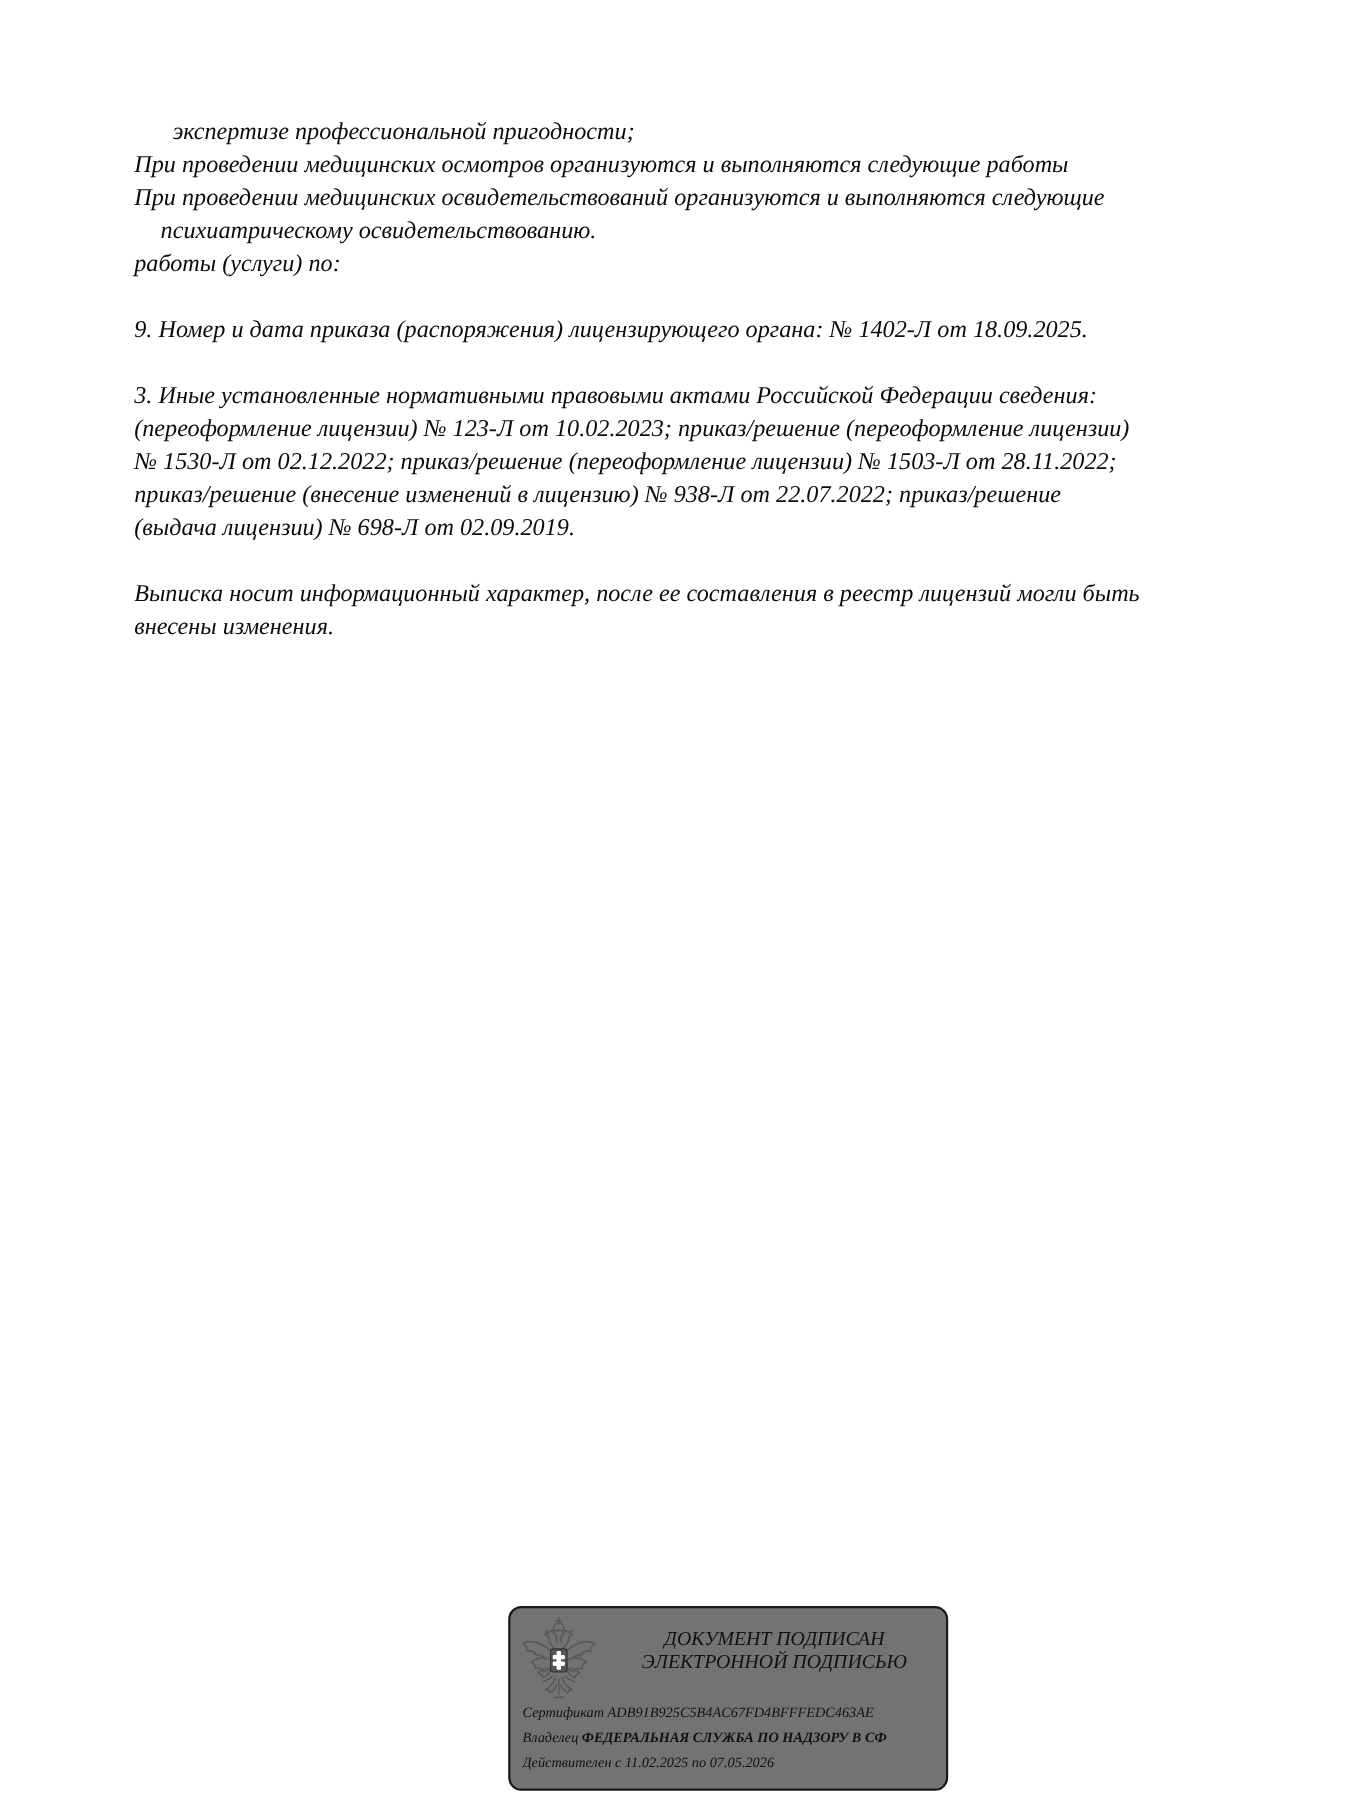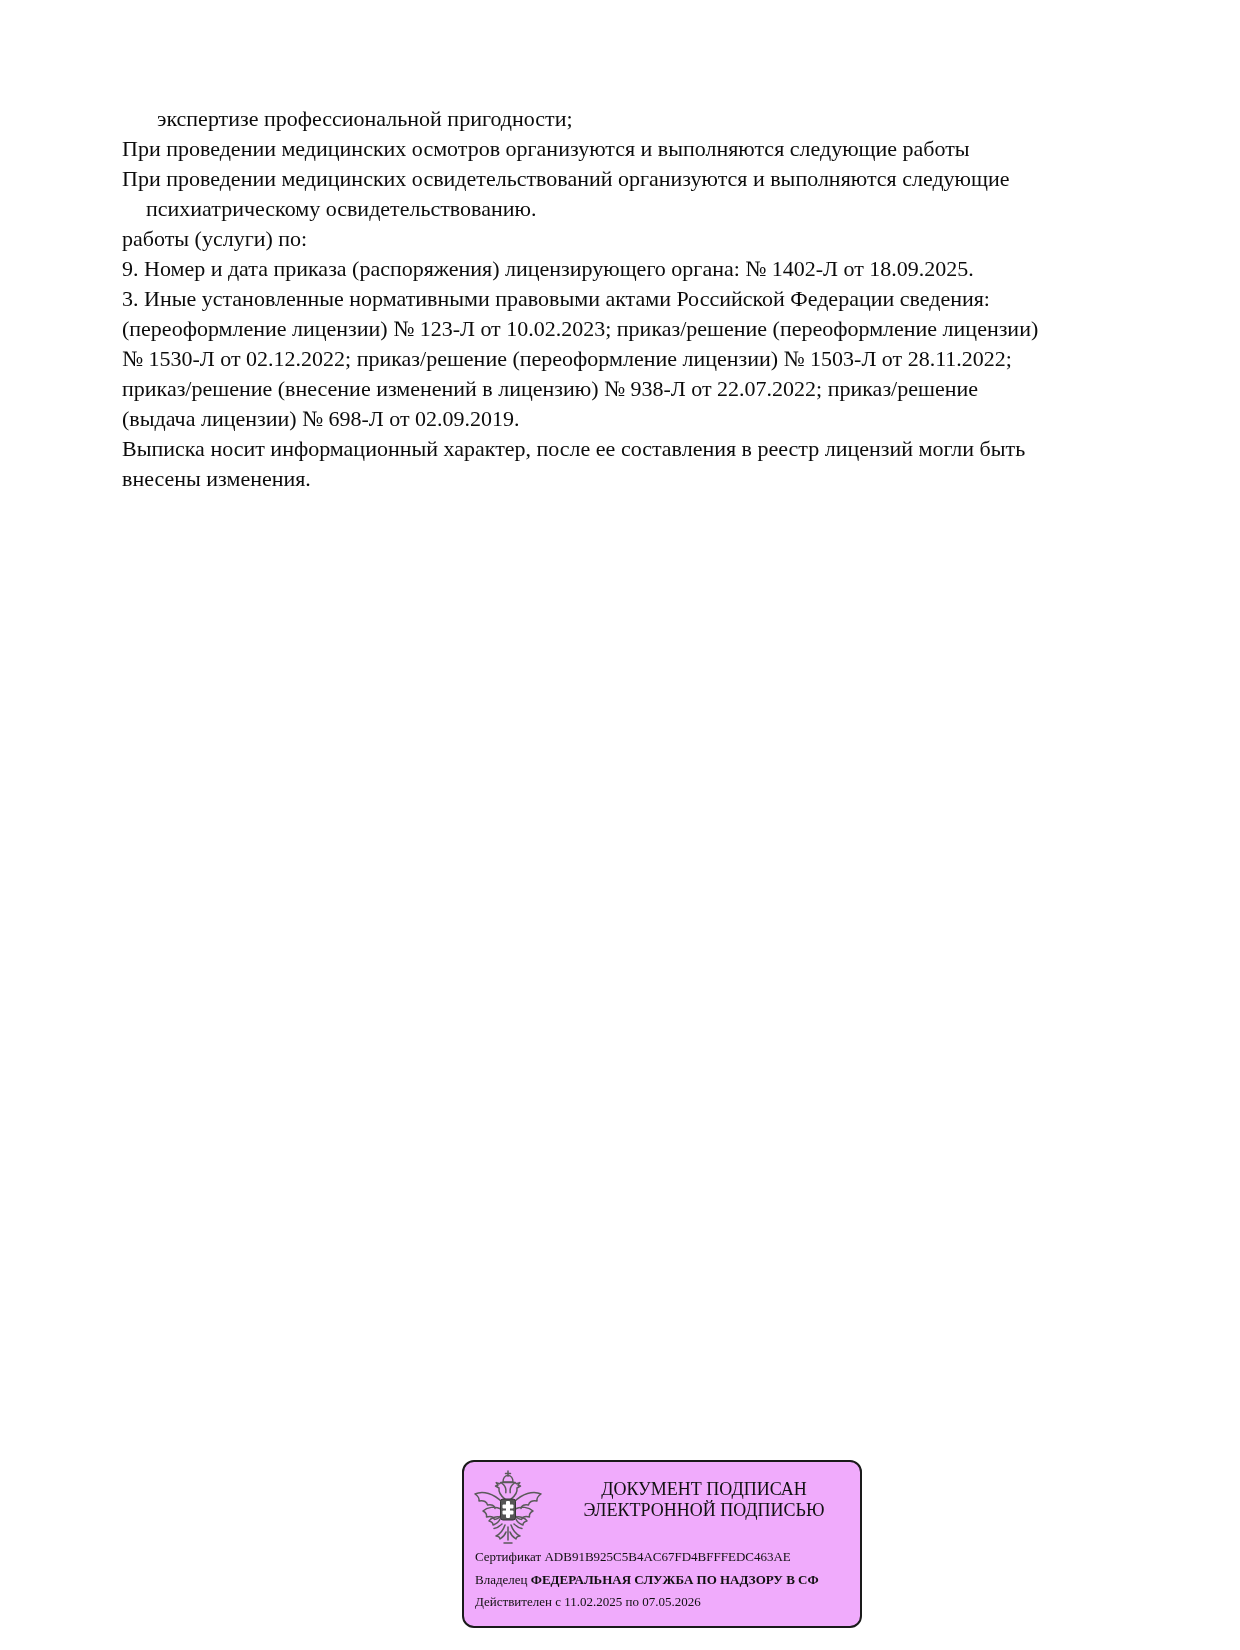--- a/index.html
+++ b/index.html
@@ -4,50 +4,51 @@
 <style>
   html, body { margin: 0; padding: 0; background: #ffffff; }
   .page {
     position: relative;
     width: 1196px;
     height: 1650px;
     background: #ffffff;
     overflow: hidden;
     font-family: "Liberation Serif", "DejaVu Serif", serif;
     color: #0b0b0b;
+    font-style: italic;
   }
 
   
   .doc {
     position: absolute;
     left: 122px;
     top: 104px;
     width: 1080px;
     font-size: 22px;
     line-height: 30px;
     white-space: nowrap;
   }
   .ln { height: 30px; }
   .ind-a { padding-left: 35px; }
   .ind-b { padding-left: 20px; }
   .ind-c { padding-left: 24px; }
-  .gap   { }
+  .gap   { margin-top: 30px; }
 
   
   .stamp {
     position: absolute;
     left: 462px;
     top: 1460px;
     width: 400px;
     height: 168px;
     border: 2.5px solid #1a1a1a;
     border-radius: 12px;
     box-sizing: border-box;
     overflow: hidden;
-    background: #f0abfc;
+    background: #737373;
   }
   .stamp-emblem {
     position: absolute;
     left: 8px;
     top: 7px;
     width: 72px;
     height: 78px;
     display: block;
   }
   .stamp-emblem svg { width: 100%; height: 100%; display: block; }

